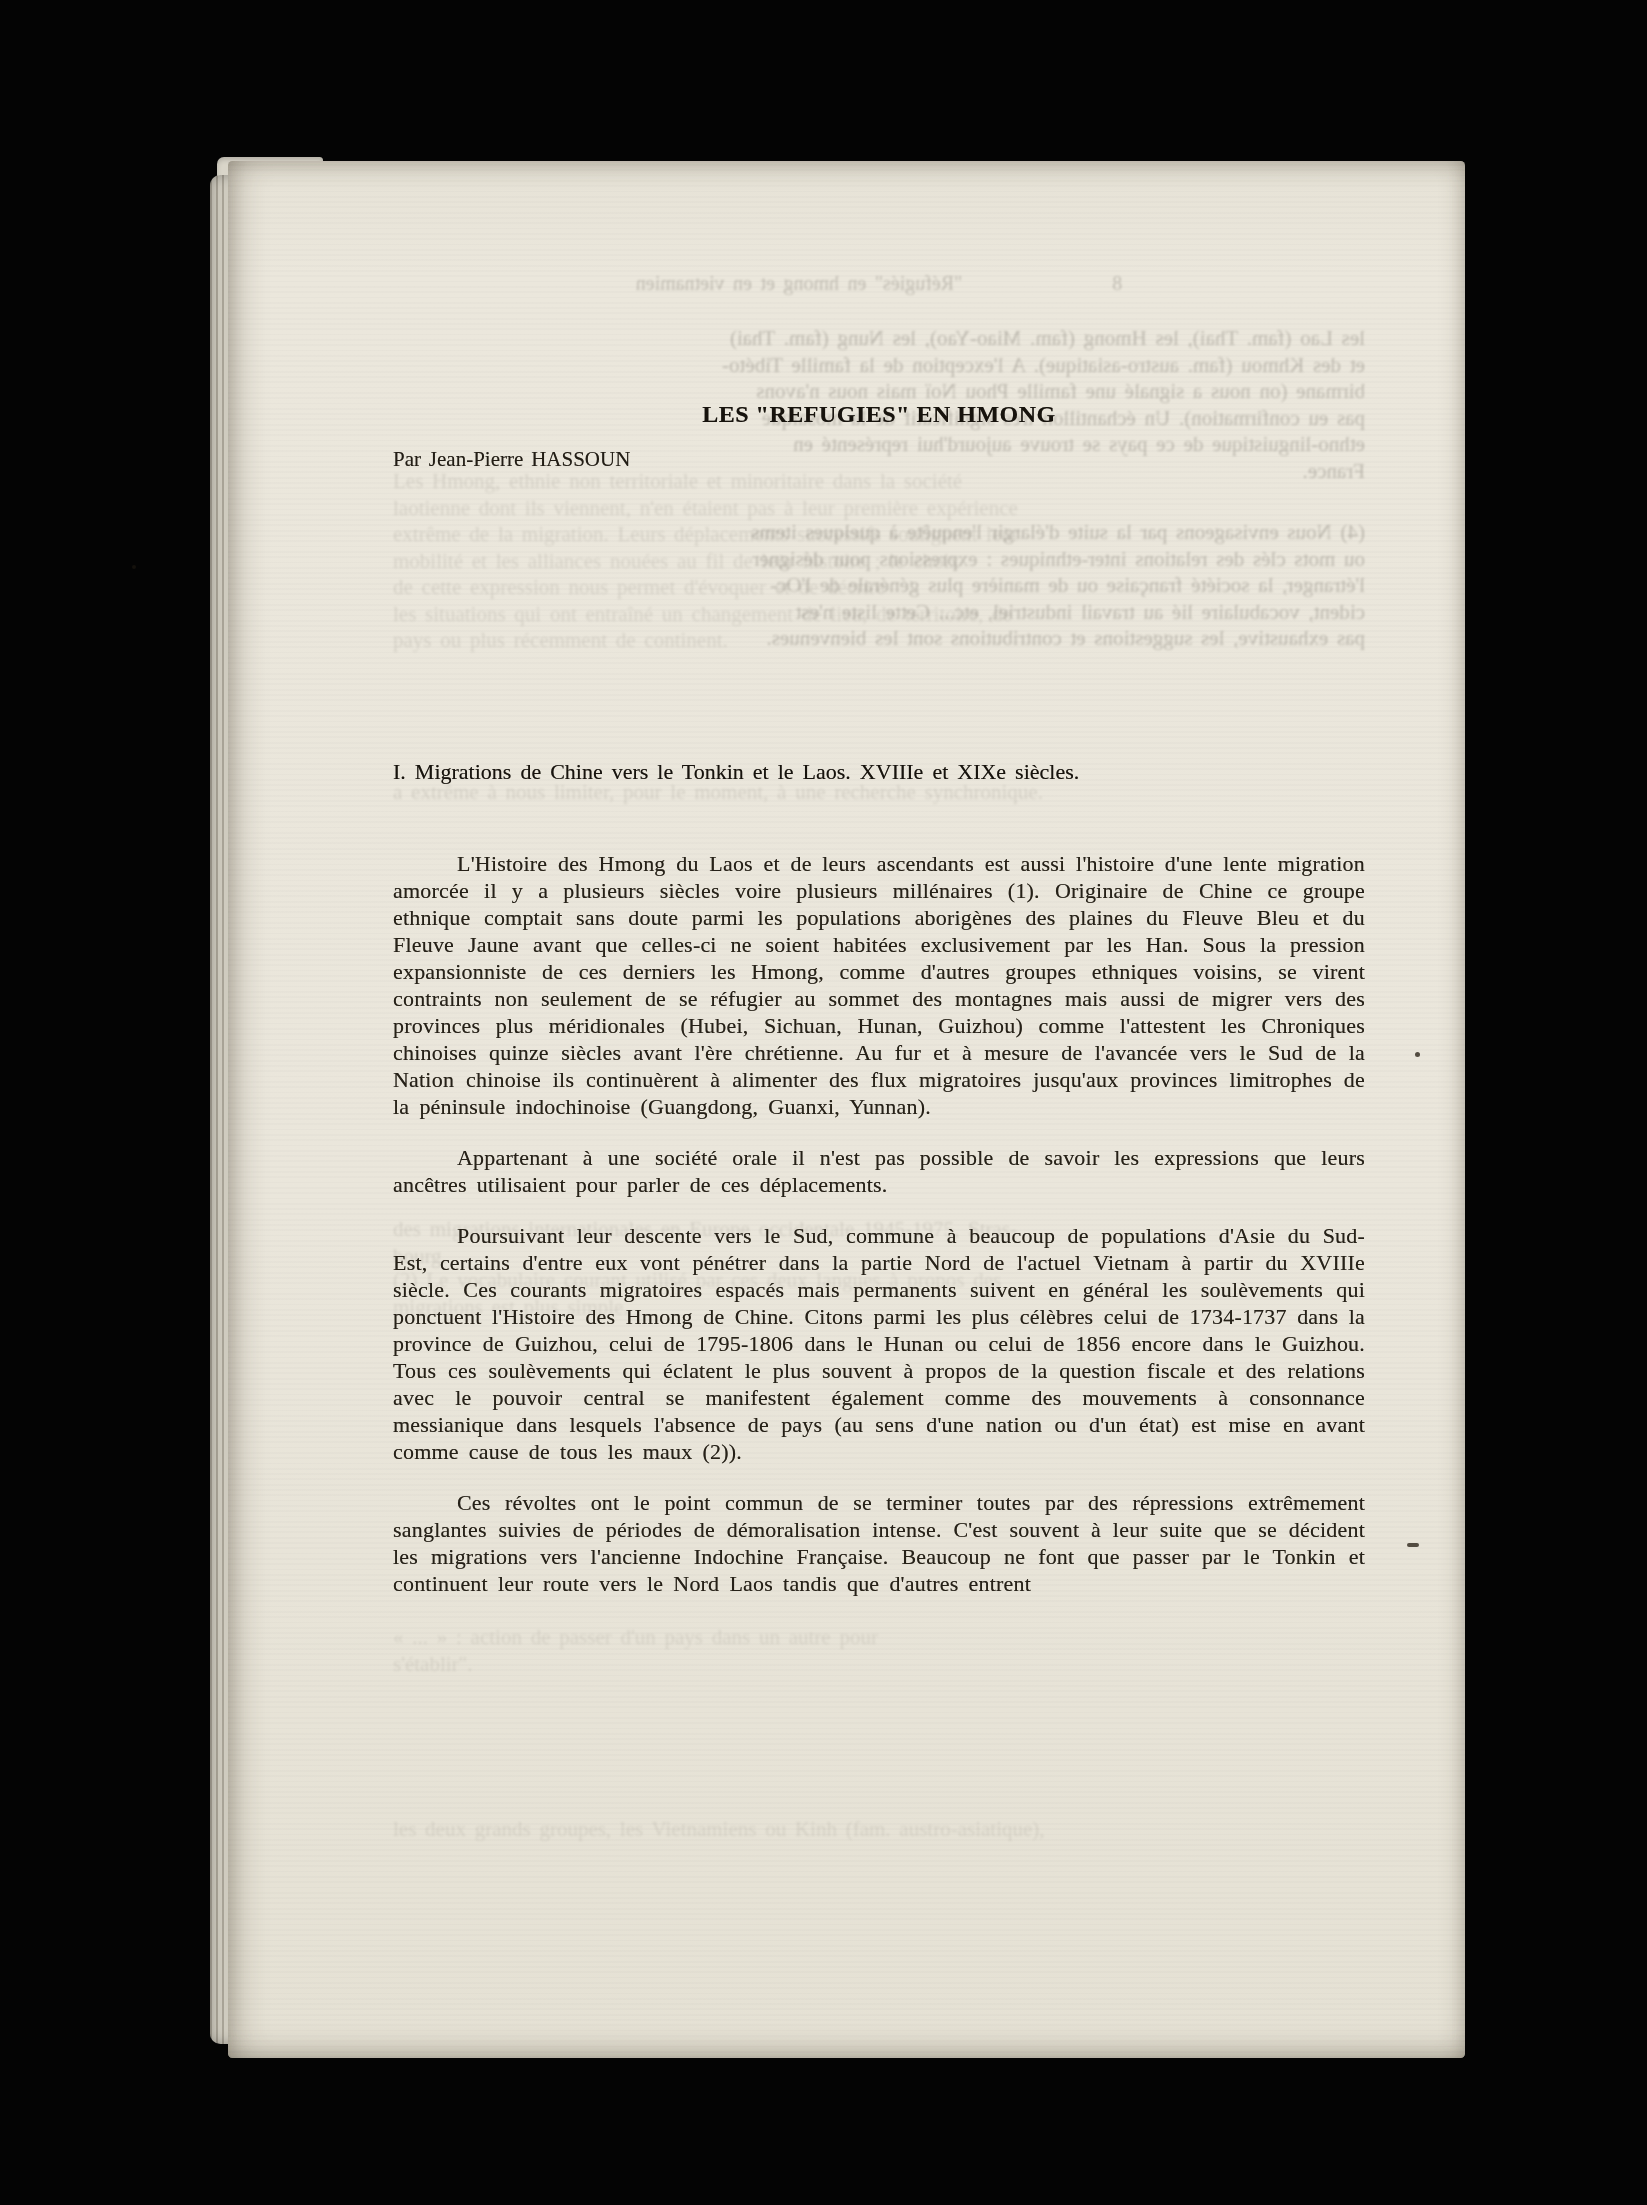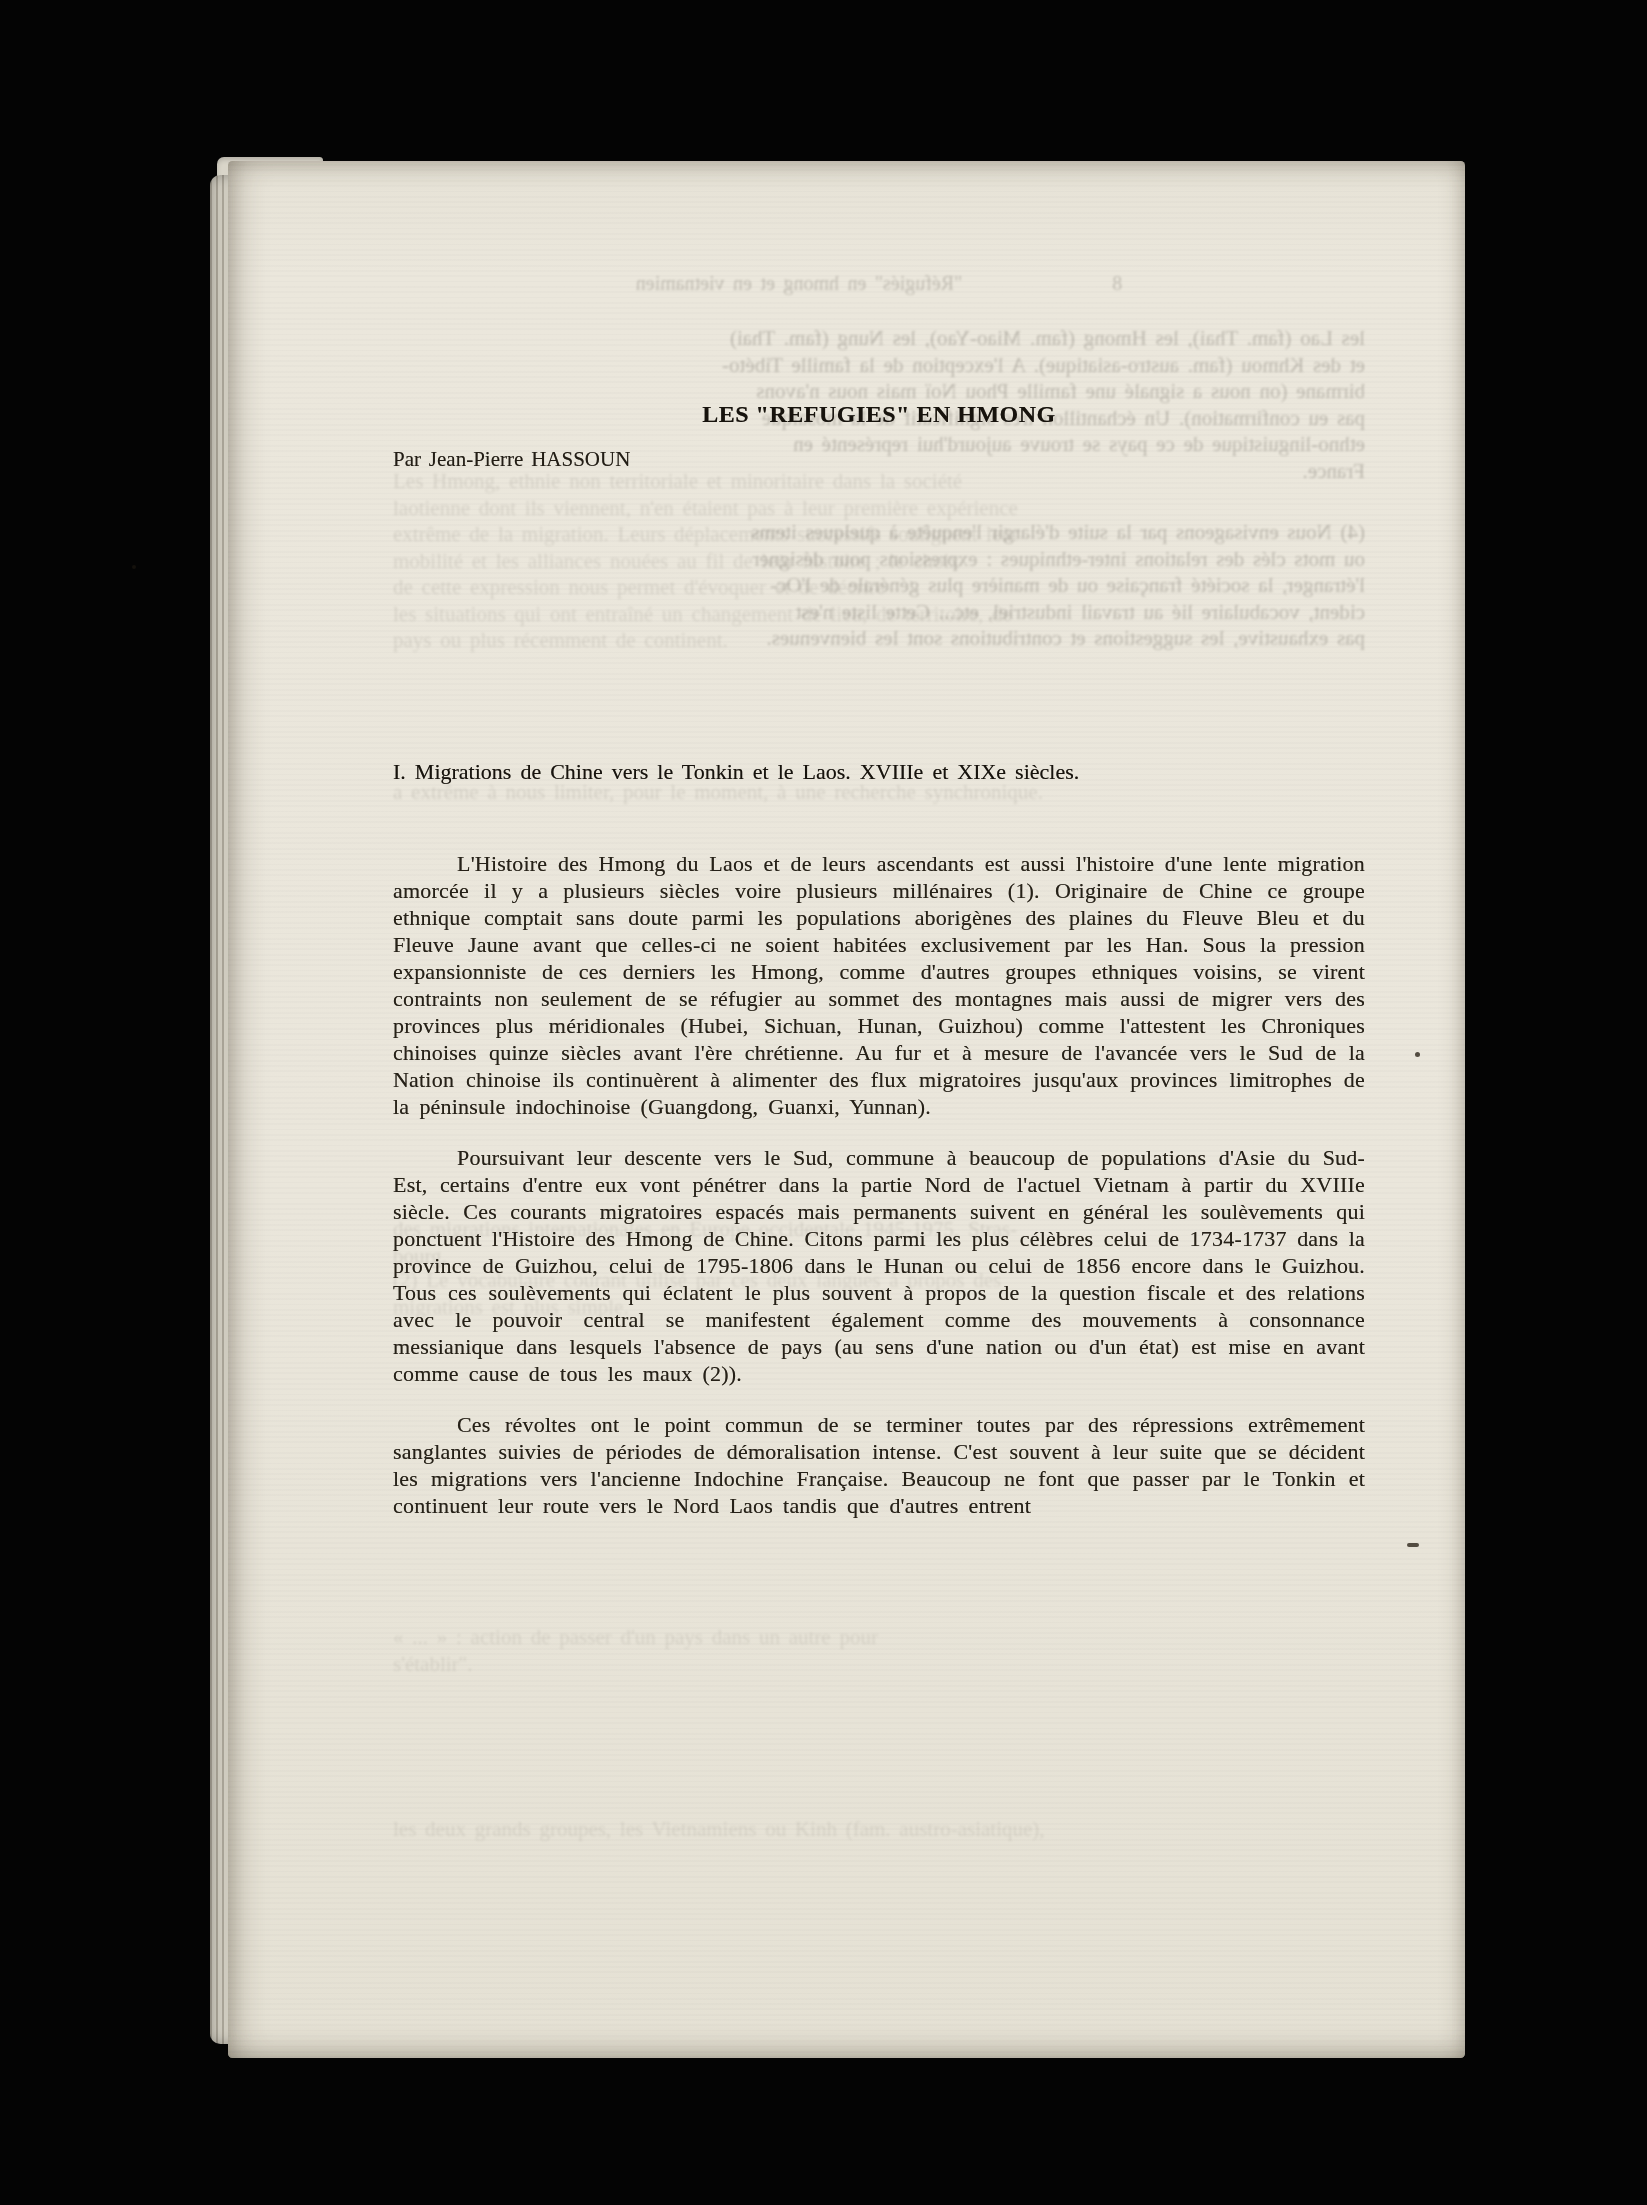--- a/index.html
+++ b/index.html
@@ -143,20 +143,21 @@
 s'établir".</div>
 
     <div class="ghost o11" style="top:1655px">les deux grands groupes, les Vietnamiens ou Kinh (fam. austro-asiatique),</div>
 
     <div class="col title">LES "REFUGIES" EN HMONG</div>
     <div class="col byline">Par Jean-Pierre HASSOUN</div>
     <div class="col heading">I. Migrations de Chine vers le Tonkin et le Laos. XVIIIe et XIXe siècles.</div>
 
     <div class="col paras">
       <p>L'Histoire des Hmong du Laos et de leurs ascendants est aussi l'histoire d'une lente migration amorcée il y a plusieurs siècles voire plusieurs millénaires (1). Originaire de Chine ce groupe ethnique comptait sans doute parmi les populations aborigènes des plaines du Fleuve Bleu et du Fleuve Jaune avant que celles-ci ne soient habitées exclusivement par les Han. Sous la pression expansionniste de ces derniers les Hmong, comme d'autres groupes ethniques voisins, se virent contraints non seulement de se réfugier au sommet des montagnes mais aussi de migrer vers des provinces plus méridionales (Hubei, Sichuan, Hunan, Guizhou) comme l'attestent les Chroniques chinoises quinze siècles avant l'ère chrétienne. Au fur et à mesure de l'avancée vers le Sud de la Nation chinoise ils continuèrent à alimenter des flux migratoires jusqu'aux provinces limitrophes de la péninsule indochinoise (Guangdong, Guanxi, Yunnan).</p>
+      <p>Appartenant à une société orale il n'est pas possible de savoir les expressions que leurs ancêtres utilisaient pour parler de ces déplacements.</p>
       <p>Poursuivant leur descente vers le Sud, commune à beaucoup de populations d'Asie du Sud-Est, certains d'entre eux vont pénétrer dans la partie Nord de l'actuel Vietnam à partir du XVIIIe siècle. Ces courants migratoires espacés mais permanents suivent en général les soulèvements qui ponctuent l'Histoire des Hmong de Chine. Citons parmi les plus célèbres celui de 1734-1737 dans la province de Guizhou, celui de 1795-1806 dans le Hunan ou celui de 1856 encore dans le Guizhou. Tous ces soulèvements qui éclatent le plus souvent à propos de la question fiscale et des relations avec le pouvoir central se manifestent également comme des mouvements à consonnance messianique dans lesquels l'absence de pays (au sens d'une nation ou d'un état) est mise en avant comme cause de tous les maux (2)).</p>
       <p>Ces révoltes ont le point commun de se terminer toutes par des répressions extrêmement sanglantes suivies de périodes de démoralisation intense. C'est souvent à leur suite que se décident les migrations vers l'ancienne Indochine Française. Beaucoup ne font que passer par le Tonkin et continuent leur route vers le Nord Laos tandis que d'autres entrent</p>
     </div>
 
     <div class="speck s1"></div>
     <div class="speck s2"></div>
   </div>
 
   <div class="speck s3"></div>
 </div>

